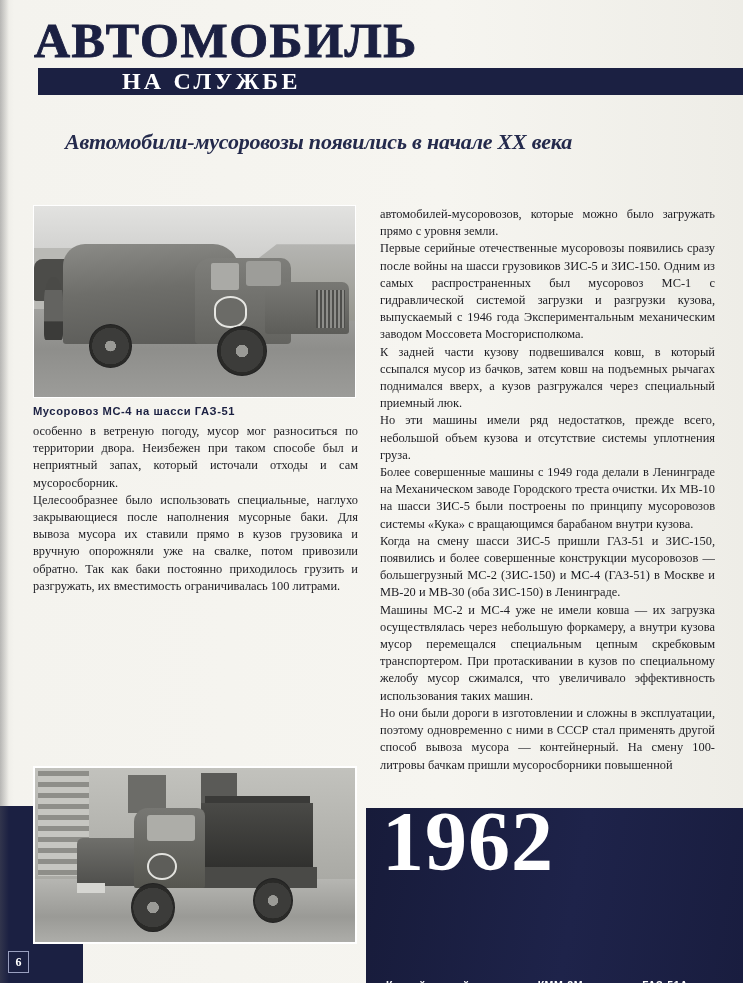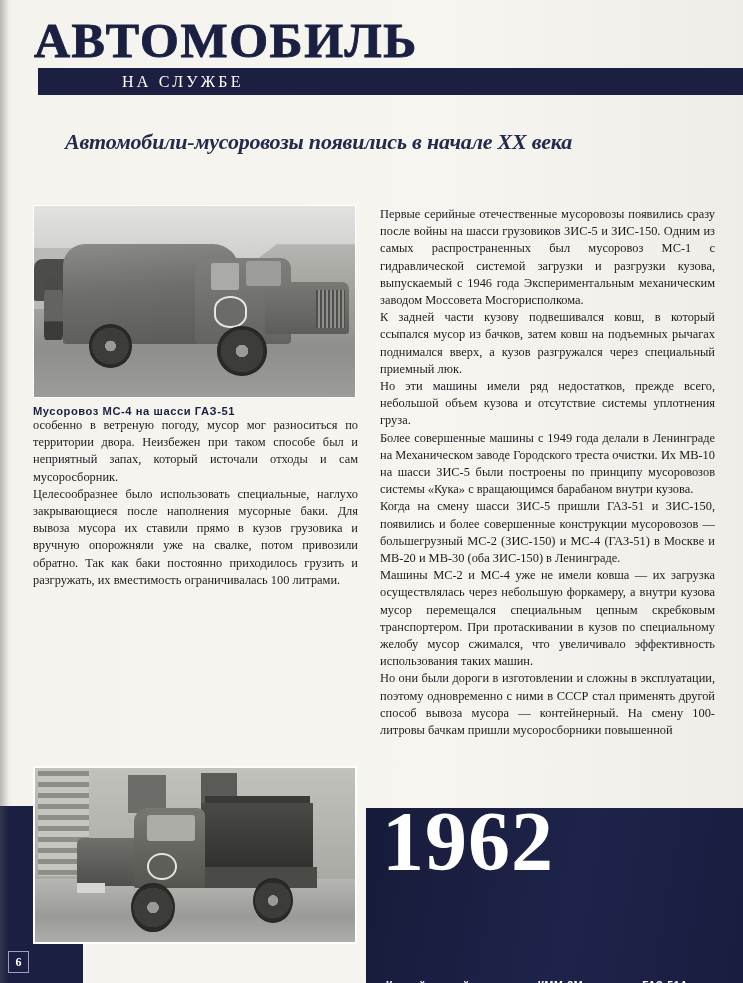--- a/index.html
+++ b/index.html
@@ -50,22 +50,22 @@
     top: 68px;
     right: 0;
     height: 27px;
     background: #1b2042;
   }
   #masthead-sub {
     position: absolute;
     left: 122px;
     top: 70px;
     font-family: "Liberation Serif", serif;
-    font-weight: normal;
-    font-size: 16px;
+    font-weight: bold;
+    font-size: 24px;
     letter-spacing: 3.2px;
     color: #ffffff;
     line-height: 23px;
   }
 
   
   #headline {
     position: absolute;
     left: 32px;
     top: 110px;
@@ -118,21 +118,21 @@
     width: 323px;
     height: 193px;
     margin-bottom: 7px;
   }
   .caption-dark {
     font-family: "Liberation Sans", sans-serif;
     font-weight: bold;
     font-size: 11.2px;
     color: #1b2042;
     letter-spacing: 0.55px;
-    margin-bottom: 0;
+    margin-bottom: 6px;
   }
 
   
   .ph1-sky {
     position: absolute; left: 0; top: 0; width: 100%; height: 46%;
     background: linear-gradient(180deg, #e2e2e0 0%, #cfcfcd 60%, #bcbcba 100%);
   }
   .ph1-ground {
     position: absolute; left: 0; bottom: 0; width: 100%; height: 56%;
     background: linear-gradient(180deg, #a9a9a6 0%, #8e8e8b 55%, #9c9c99 100%);
@@ -365,20 +365,21 @@
     <div class="caption-dark">Мусоровоз МС-4 на шасси ГАЗ-51</div>
 
     <div class="bodytext">
       <p>особенно в ветреную погоду, мусор мог разноситься по территории двора. Неизбежен при таком способе был и неприятный запах, который источали отходы и сам мусоросборник.</p>
       <p>Целесообразнее было использовать специальные, наглухо закрывающиеся после наполнения мусорные баки. Для вывоза мусора их ставили прямо в кузов грузовика и вручную опорожняли уже на свалке, потом привозили обратно. Так как баки постоянно приходилось грузить и разгружать, их вместимость ограничивалась 100 литрами.</p>
     </div>
   </div>
 
   <div id="col-right">
     <div class="bodytext">
+      <p>автомобилей-мусоровозов, которые можно было загружать прямо с уровня земли.</p>
       <p>Первые серийные отечественные мусоровозы появились сразу после войны на шасси грузовиков ЗИС-5 и ЗИС-150. Одним из самых распространенных был мусоровоз МС-1 с гидравлической системой загрузки и разгрузки кузова, выпускаемый с 1946 года Экспериментальным механическим заводом Моссовета Мосгорисполкома.</p>
       <p>К задней части кузову подвешивался ковш, в который ссыпался мусор из бачков, затем ковш на подъемных рычагах поднимался вверх, а кузов разгружался через специальный приемный люк.</p>
       <p>Но эти машины имели ряд недостатков, прежде всего, небольшой объем кузова и отсутствие системы уплотнения груза.</p>
       <p>Более совершенные машины с 1949 года делали в Ленинграде на Механическом заводе Городского треста очистки. Их МВ-10 на шасси ЗИС-5 были построены по принципу мусоровозов системы «Кука» с вращающимся барабаном внутри кузова.</p>
       <p>Когда на смену шасси ЗИС-5 пришли ГАЗ-51 и ЗИС-150, появились и более совершенные конструкции мусоровозов — большегрузный МС-2 (ЗИС-150) и МС-4 (ГАЗ-51) в Москве и МВ-20 и МВ-30 (оба ЗИС-150) в Ленинграде.</p>
       <p>Машины МС-2 и МС-4 уже не имели ковша — их загрузка осуществлялась через небольшую форкамеру, а внутри кузова мусор перемещался специальным цепным скребковым транспортером. При протаскивании в кузов по специальному желобу мусор сжимался, что увеличивало эффективность использования таких машин.</p>
       <p>Но они были дороги в изготовлении и сложны в эксплуатации, поэтому одновременно с ними в СССР стал применять другой способ вывоза мусора — контейнерный. На смену 100-литровы бачкам пришли мусоросборники повышенной</p>
     </div>
   </div>
 

